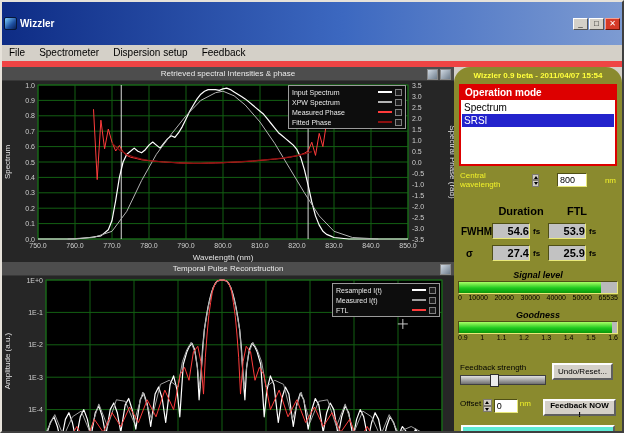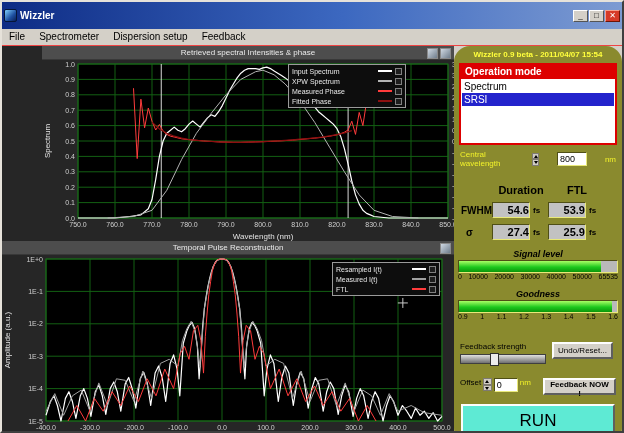--- a/index.html
+++ b/index.html
@@ -1,26 +1,26 @@
 <!DOCTYPE html>
 <html><head>
 <meta charset="utf-8">
 <style>
   html,body{margin:0;padding:0;background:#555;font-family:"Liberation Sans",sans-serif;}
   .window{position:relative;width:624px;height:433px;box-sizing:border-box;background:#d4d0c8;
     border:2px solid;border-color:#e6e2da #3f3f3f #3f3f3f #e6e2da;overflow:hidden;}
   
-  .titlebar{height:27px;background:linear-gradient(90deg,#0e2c85,#3c68c0 55%,#7d9bd2);display:flex;align-items:center;padding:0 2px;}
+  .titlebar{height:27px;background:linear-gradient(90deg,#0e2c85,#3c68c0 55%,#7d9bd2);display:flex;align-items:center;padding:8px 2px;}
   .app-icon{width:11px;height:11px;border-radius:2px;background:linear-gradient(135deg,#7fd0ff,#1d4fa0 60%,#0a1f55);border:1px solid #061638;}
   .title-text{color:#fff;font-size:10px;font-weight:bold;margin-left:3px;flex:1;white-space:nowrap;}
   .wbtn{width:15px;height:12px;margin-left:1px;background:#d4d0c8;border:1px solid;border-color:#fff #555 #555 #fff;
     font-size:8px;line-height:10px;text-align:center;padding:0;color:#000;}
   .wbtn.close{background:#d63a28;color:#fff;border-color:#f4a08e #6d1408 #6d1408 #f4a08e;}
   
-  .menubar{height:16px;background:#d4d0c8;display:flex;align-items:center;font-size:10px;color:#000;border-bottom:1px solid #ef4444;}
+  .menubar{height:16px;background:#d4d0c8;display:flex;align-items:center;font-size:10px;color:#000;border-bottom:6px solid #ef4444;}
   .menu-item{padding:0 7px;height:14px;line-height:14px;}
   
   .content{display:flex;height:398px;}
   .plots{width:452px;background:#3c3c3c;display:flex;flex-direction:column;}
   .graph{background:#262626;}
   .graph-header{height:13px;background:#4d4d4d;color:#eaeaea;font-size:8px;display:flex;align-items:center;justify-content:center;position:relative;border-bottom:1px solid #383838;}
   .gh-icons{position:absolute;right:3px;top:2px;display:flex;gap:2px;}
   .gh-ic{width:9px;height:9px;border:1px solid #8a8a8a;background:linear-gradient(135deg,#cfd8e2,#6f7d8c);}
   .graph-body{position:relative;}
   svg{display:block;}
@@ -84,21 +84,21 @@
   <div class="menubar">
       <div class="menu-item">File</div>
       <div class="menu-item">Spectrometer</div>
       <div class="menu-item">Dispersion setup</div>
       <div class="menu-item">Feedback</div>
     </div>
 
   <div class="content">
 
     <div class="plots">
-      <div class="graph" style="height:195px;padding-left:40px;">
+      <div class="graph" style="height:195px;">
         <div class="graph-header">
           <span>Retrieved spectral Intensities &amp; phase</span>
           <span class="gh-icons">
             <span class="gh-ic"></span>
             <span class="gh-ic"></span>
           </span>
         </div>
         <div class="graph-body">
           <svg id="chart0" width="452" height="182">
               <rect x="36" y="4" width="370" height="154" fill="#000000"></rect>

